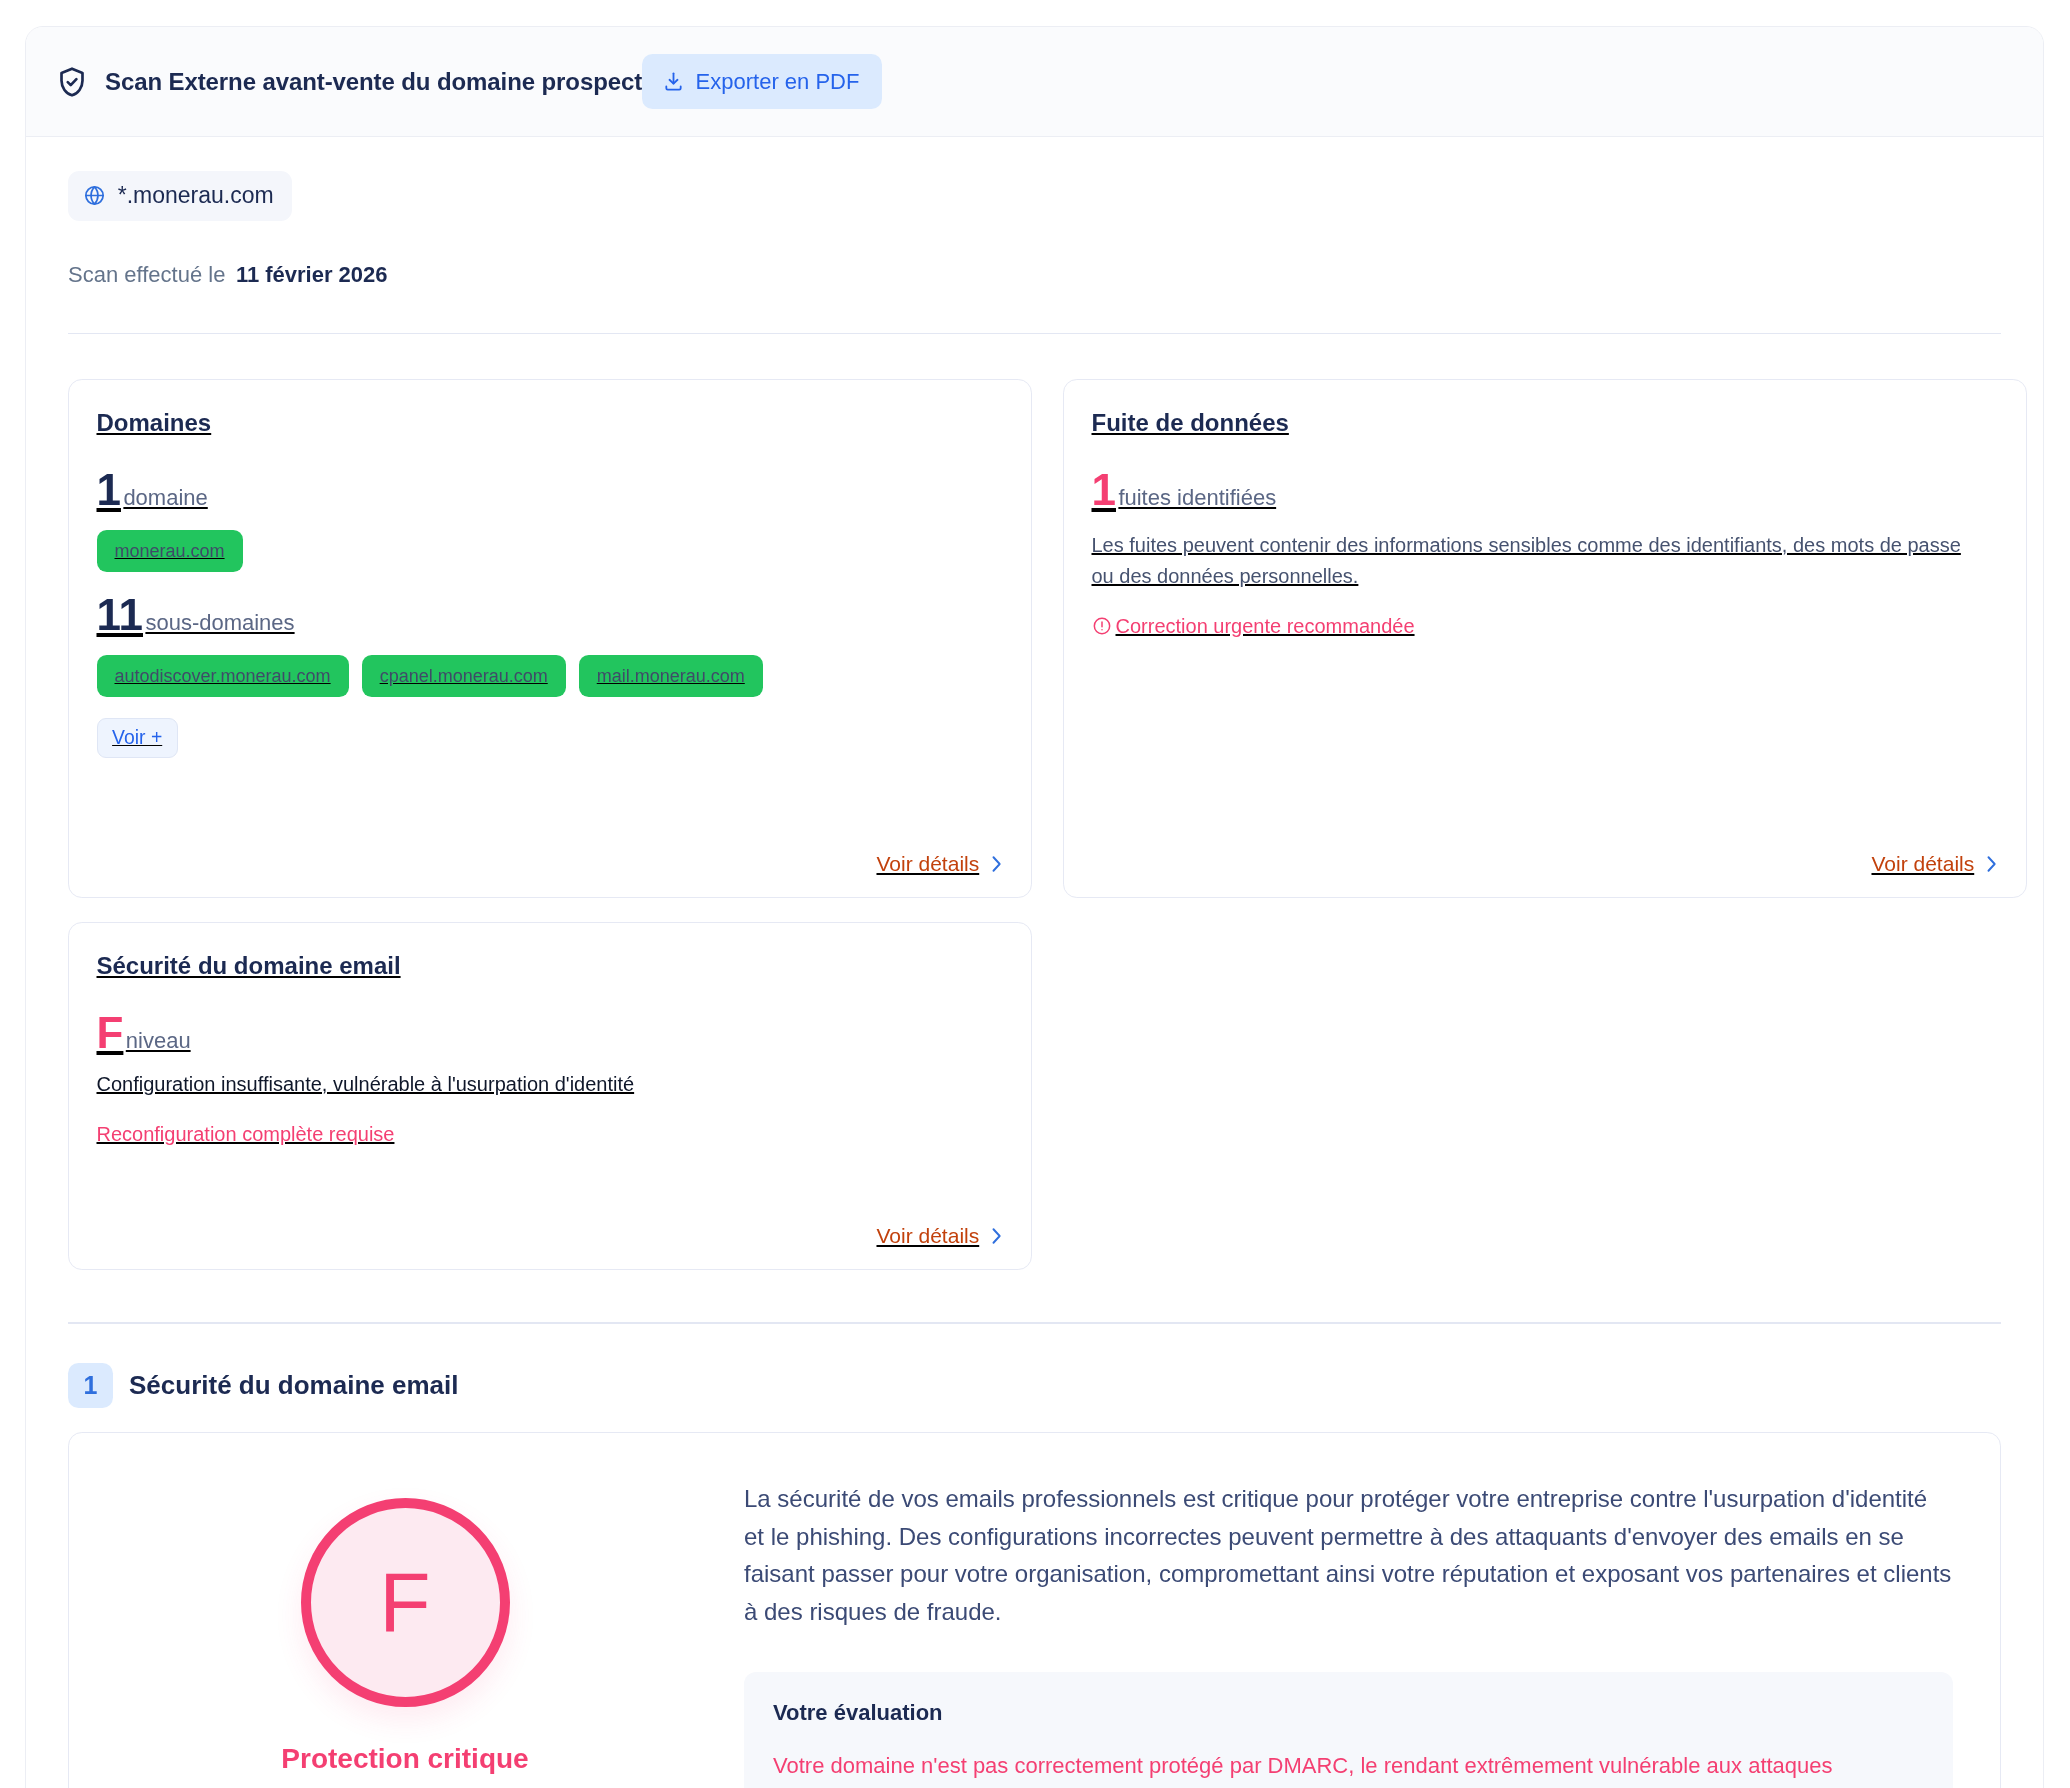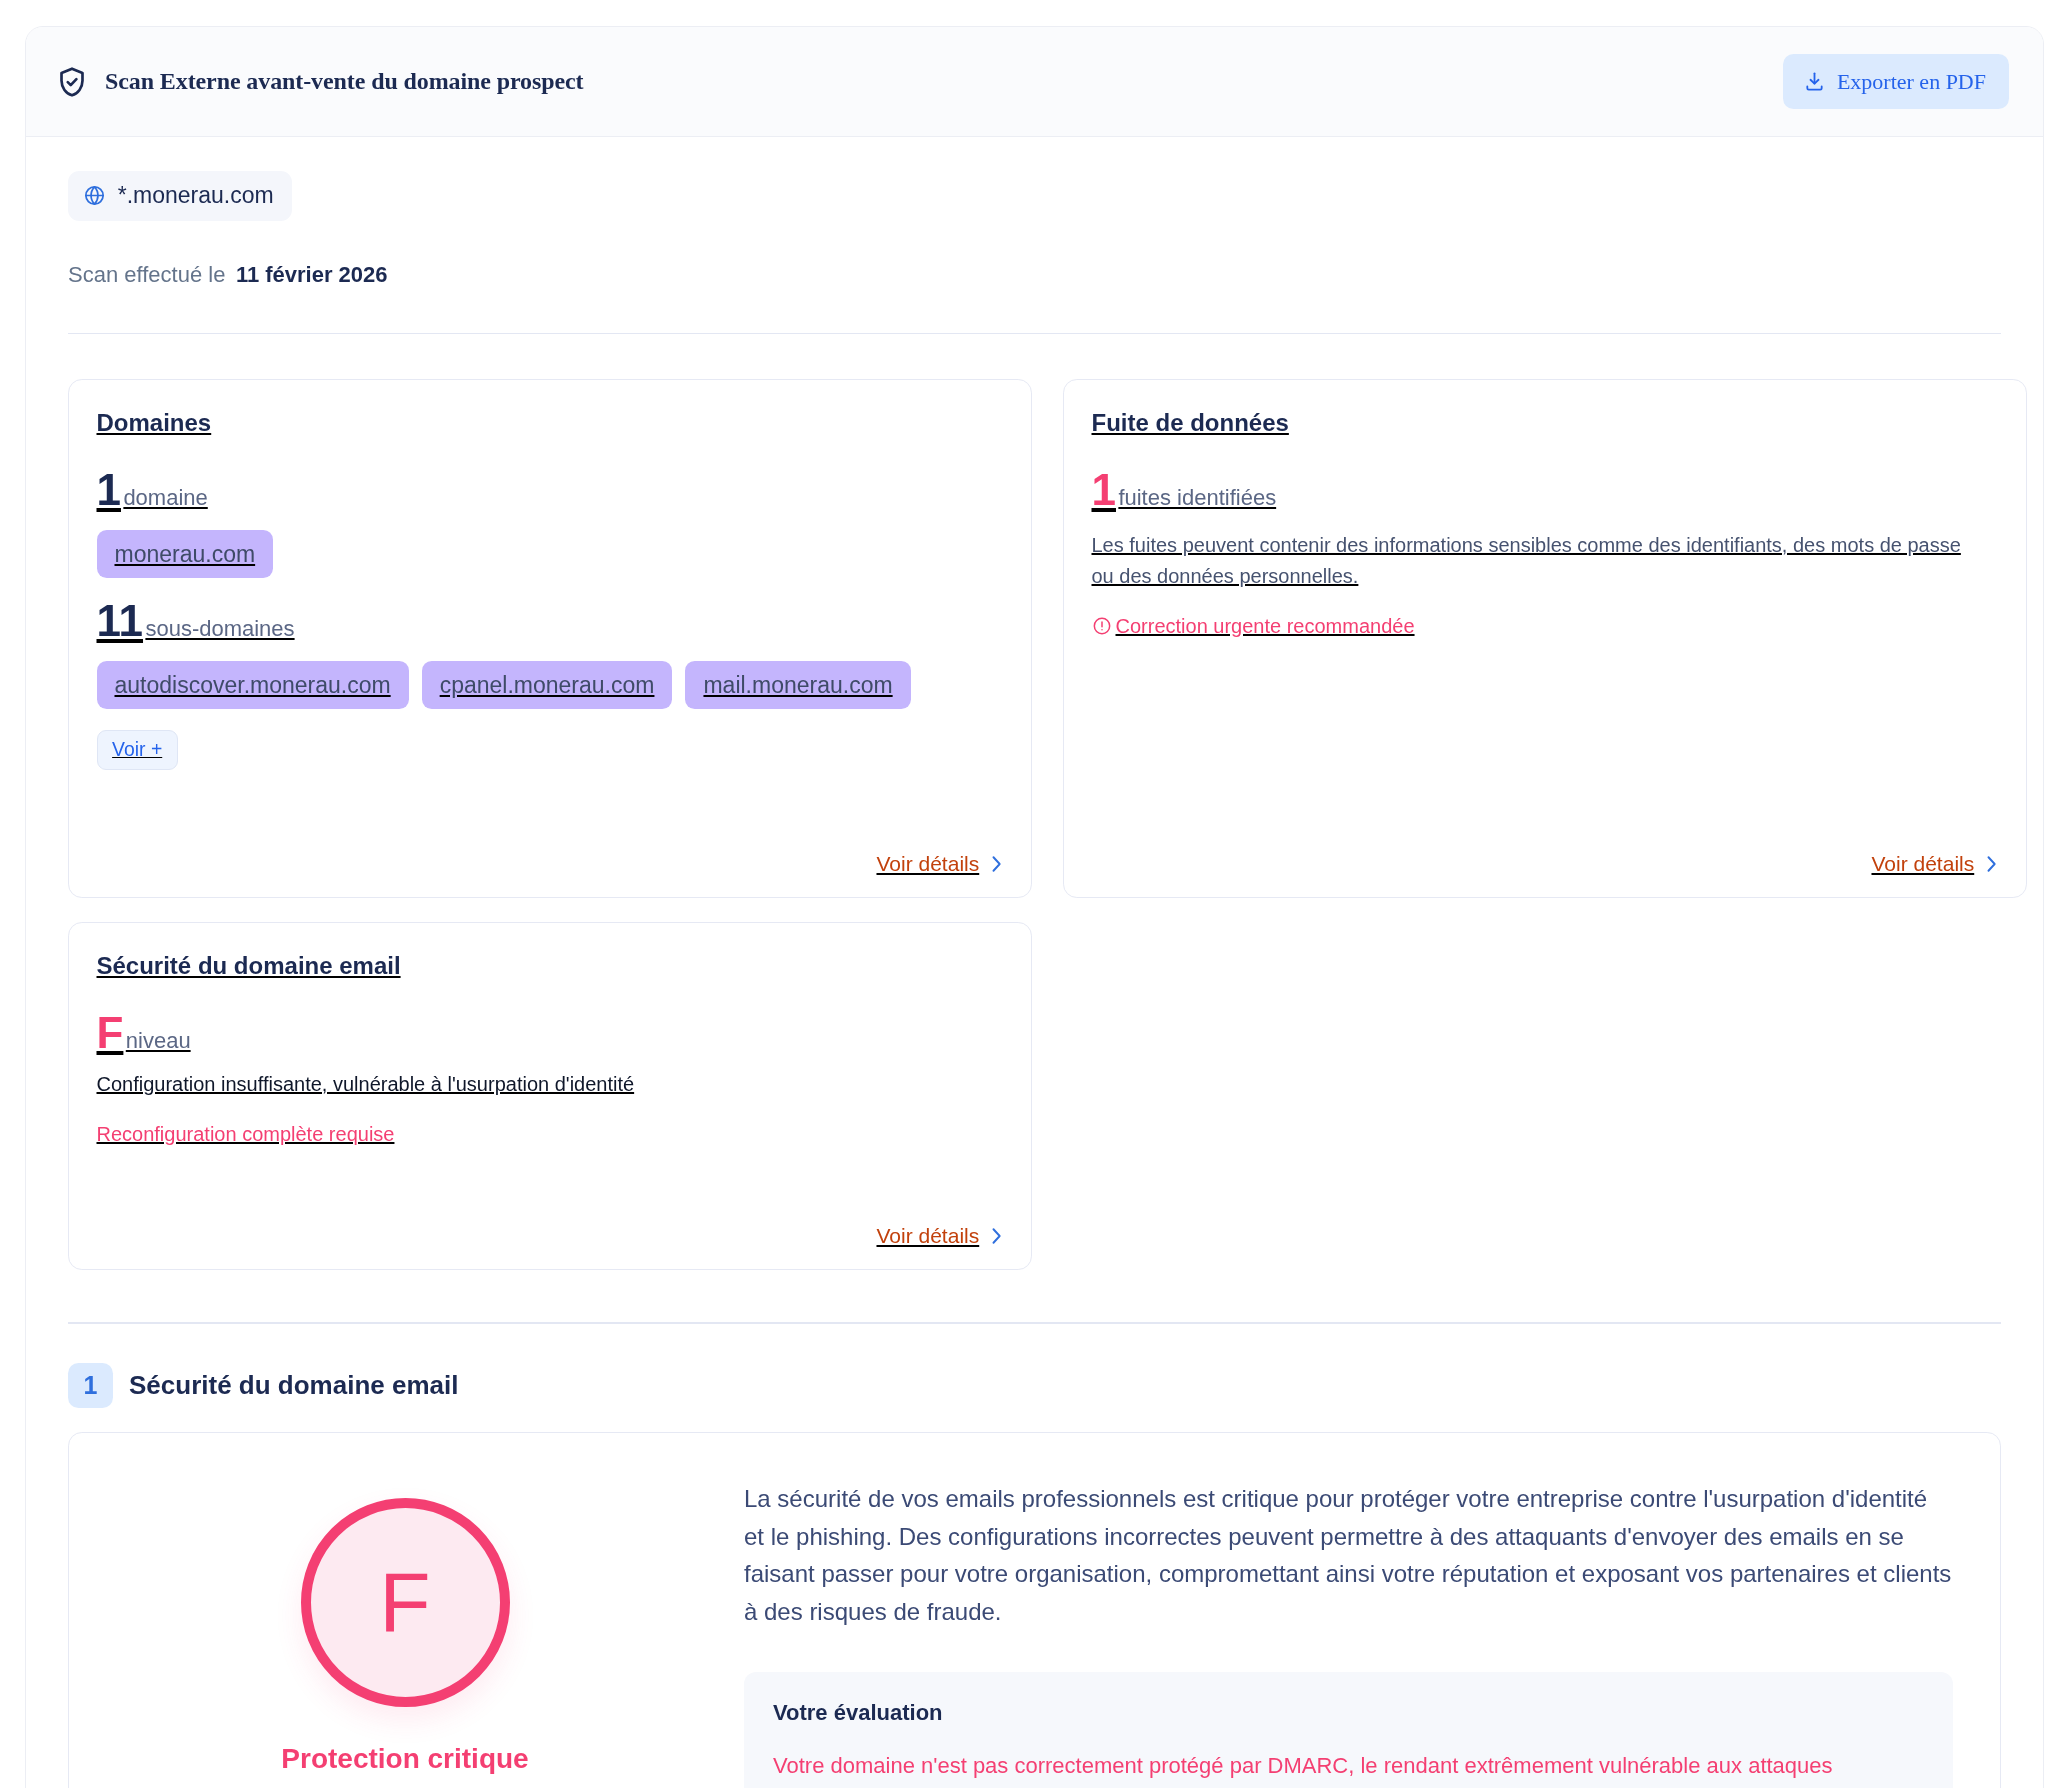--- a/index.html
+++ b/index.html
@@ -28,26 +28,24 @@
     background: #ffffff;
     border: 1.6px solid #eceef4;
     border-radius: 18px;
     overflow: hidden;
   }
 
   
   .report-header {
     display: flex;
     align-items: center;
-    justify-content: space-between;
     height: 110px;
     padding: 0 34px 0 29px;
     background: #fafbfd;
     border-bottom: 1.6px solid #eceef4;
-    font-family: Liberation Serif, serif;
   }
   .header-left {
     display: flex;
     align-items: center;
     gap: 16px;
   }
   .shield-icon { width: 34px; height: 34px; display: block; flex: none; }
   .header-title {
     font-size: 24px;
     font-weight: 700;
@@ -148,24 +146,24 @@
     color: #5b6785;
   }
 
   .chip-row {
     display: flex;
     flex-wrap: wrap;
     gap: 13px;
     margin-bottom: 21px;
   }
   .tag {
-    background: #c4b5fd;
+    background: #22c55e;
     border-radius: 9.7px;
     padding: 10.5px 18px;
-    font-size: 23px;
+    font-size: 18px;
     color: #3f4b68;
     white-space: nowrap;
   }
   .tag-more {
     background: #eef4fe;
     border: 1.6px solid #dfe6f5;
     border-radius: 9px;
     padding: 7.3px 14.6px;
     font-size: 19.4px;
     color: #2563eb;

